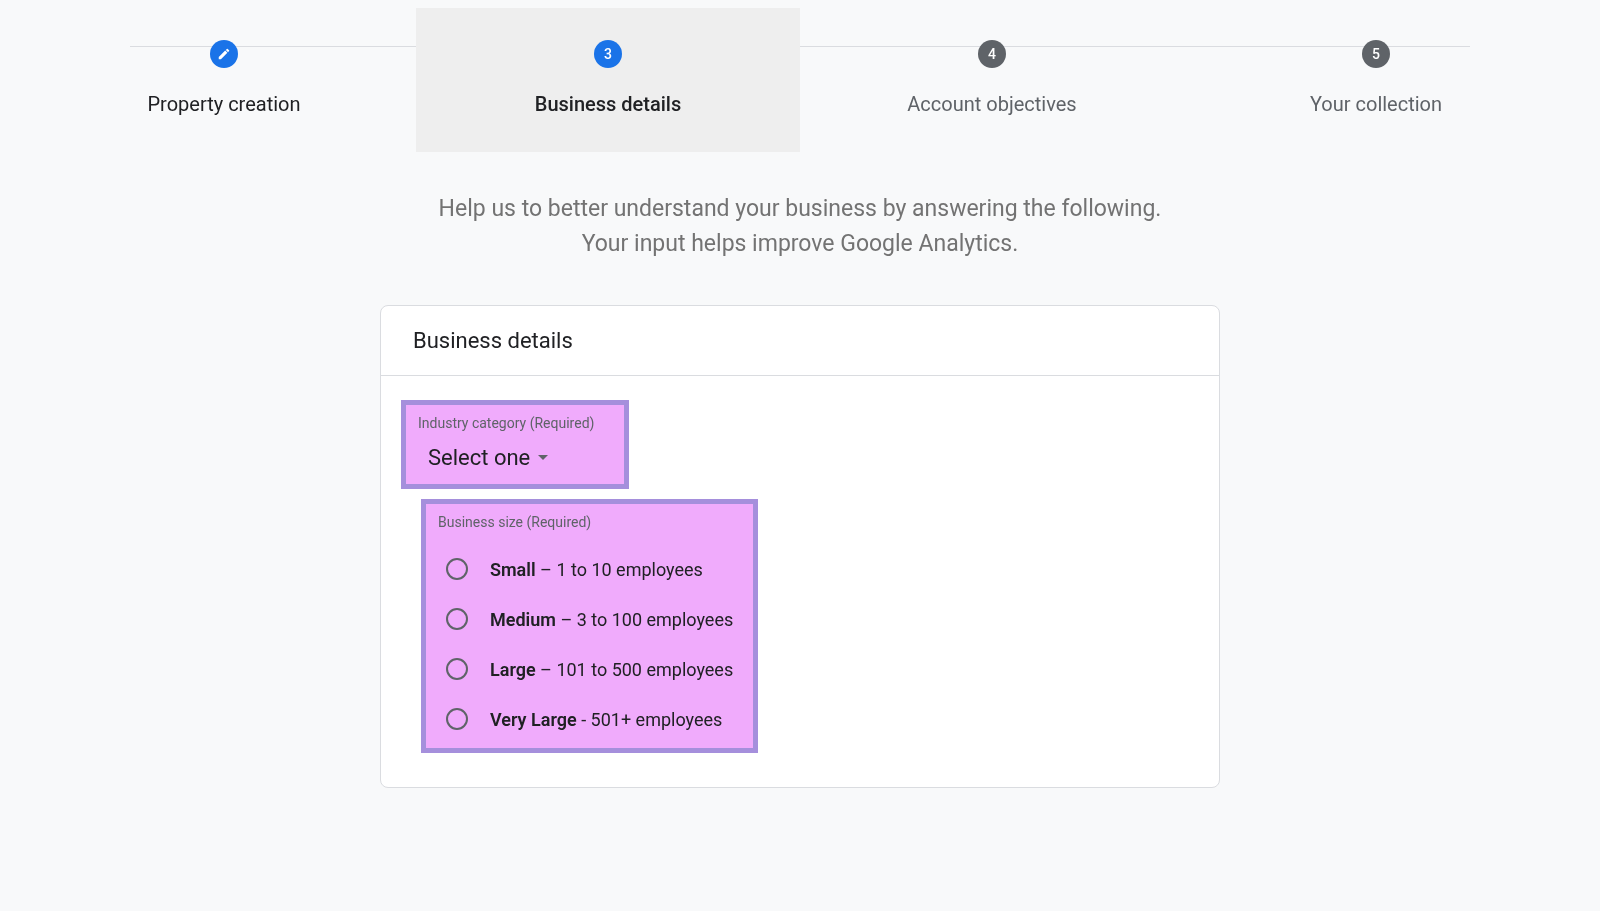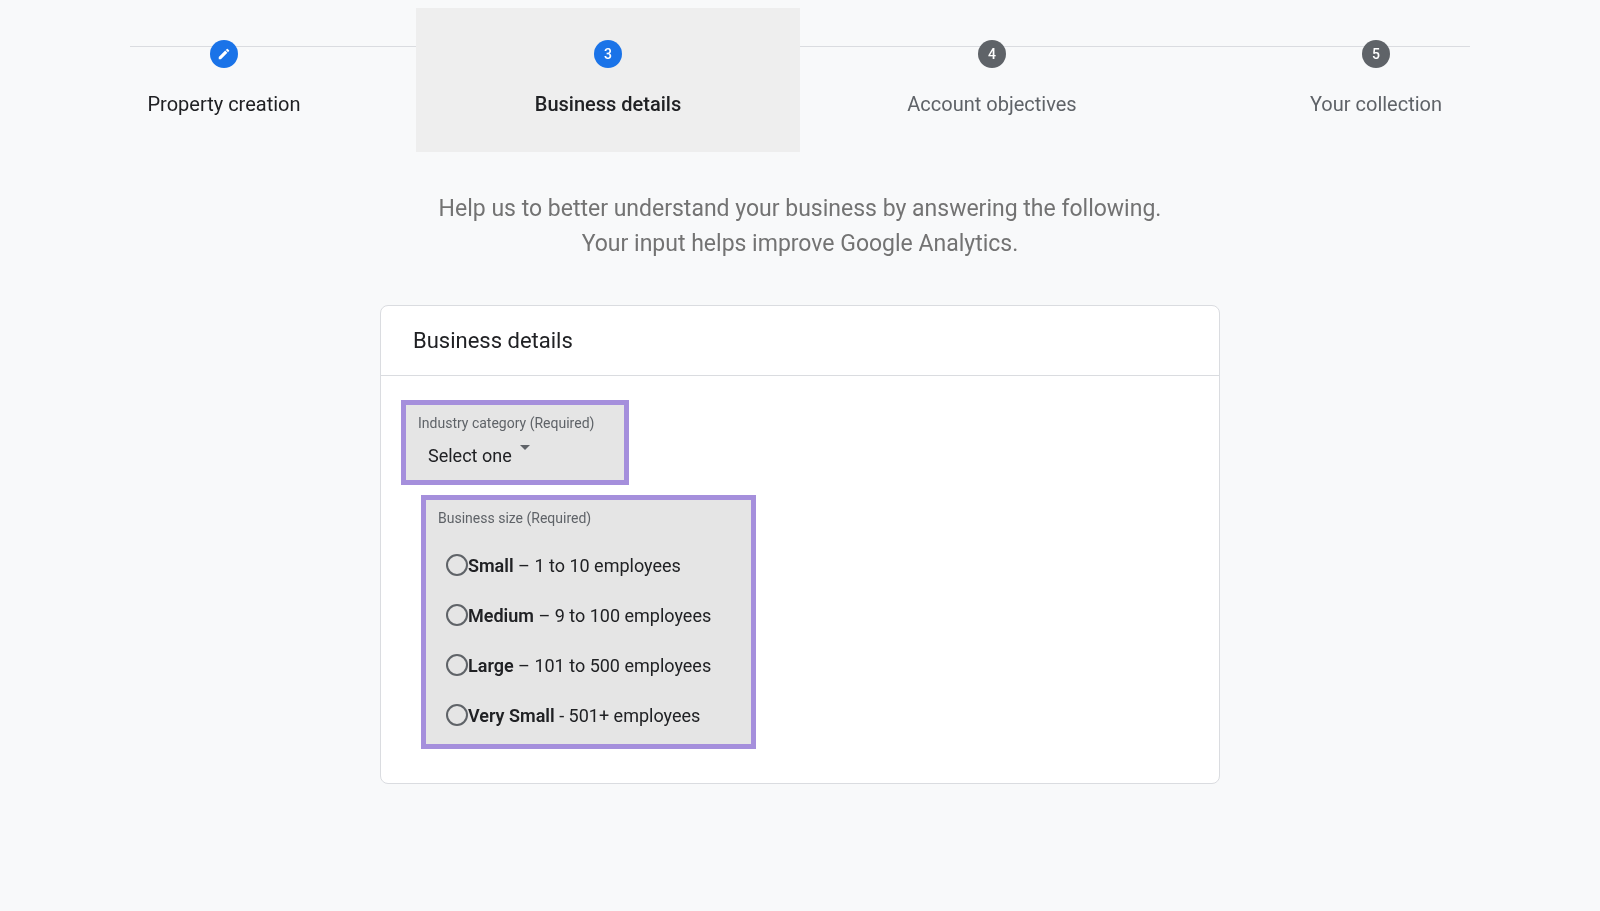--- a/index.html
+++ b/index.html
@@ -110,52 +110,53 @@
       color: #202124;
     }
     .card-body {
       padding: 24px 20px 24px 20px;
     }
     .highlight-box {
       border: 5px solid #a58fdc;
       padding: 10px 12px 14px;
       display: inline-block;
       margin-bottom: 10px;
-      background: #e5e5e5;
+      background: #f0abfc;
     }
     .field-label {
       font-size: 14px;
       color: #5f6368;
       margin-bottom: 14px;
     }
     .select-one {
       display: flex;
-      align-items: flex-start;
+      align-items: center;
       gap: 8px;
-      font-size: 18px;
+      font-size: 22px;
       color: #202124;
       padding-left: 10px;
       cursor: pointer;
     }
     .caret-down {
       width: 0;
       height: 0;
       border-left: 5px solid transparent;
       border-right: 5px solid transparent;
       border-top: 5px solid #5f6368;
     }
     .radio-group {
       display: flex;
       flex-direction: column;
       gap: 28px;
       padding: 14px 8px 4px;
     }
     .radio-row {
       display: flex;
       align-items: center;
+      gap: 22px;
       cursor: pointer;
     }
     .radio-circle {
       width: 22px;
       height: 22px;
       border-radius: 50%;
       border: 2px solid #5f6368;
       flex-shrink: 0;
     }
     .radio-label {
@@ -220,28 +221,28 @@
       <br>
       <div class="highlight-box" style="min-width:335px;margin-left:20px;">
         <div class="field-label">Business size (Required)</div>
         <div class="radio-group">
           <div class="radio-row">
             <div class="radio-circle"></div>
             <div class="radio-label"><span class="bold">Small</span><span> – 1 to 10 employees</span></div>
           </div>
           <div class="radio-row">
             <div class="radio-circle"></div>
-            <div class="radio-label"><span class="bold">Medium</span><span> – 9 to 100 employees</span></div>
+            <div class="radio-label"><span class="bold">Medium</span><span> – 3 to 100 employees</span></div>
           </div>
           <div class="radio-row">
             <div class="radio-circle"></div>
             <div class="radio-label"><span class="bold">Large</span><span> – 101 to 500 employees</span></div>
           </div>
           <div class="radio-row">
             <div class="radio-circle"></div>
-            <div class="radio-label"><span class="bold">Very Small</span><span> - 501+ employees</span></div>
+            <div class="radio-label"><span class="bold">Very Large</span><span> - 501+ employees</span></div>
           </div>
         </div>
       </div>
 
     </div>
   </div>
 </div>
 
 </body></html>

